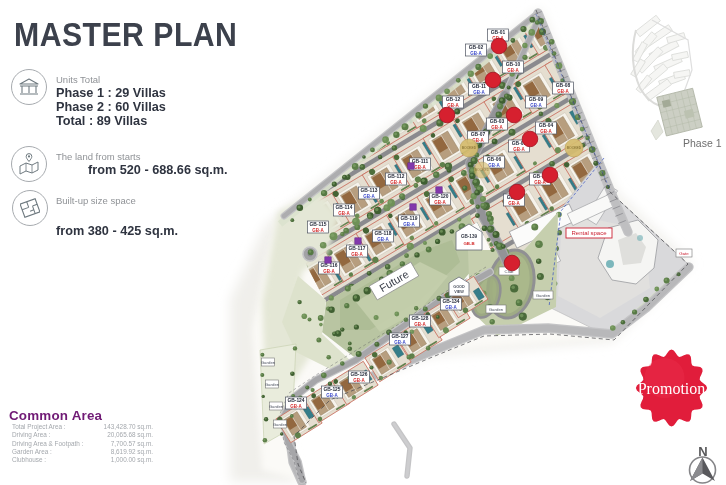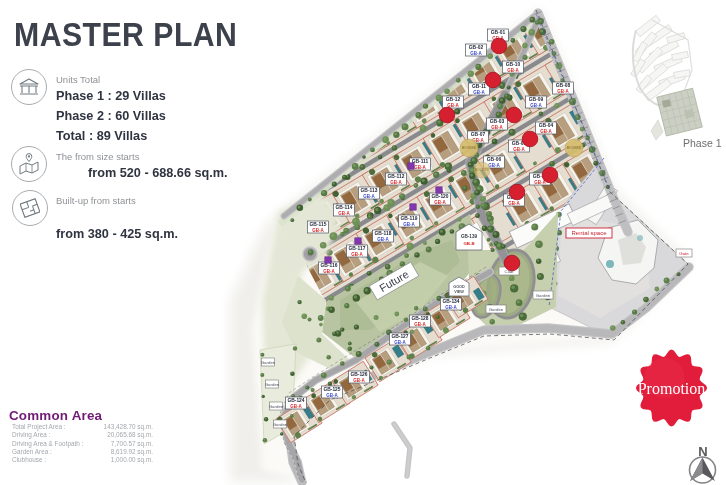--- a/index.html
+++ b/index.html
@@ -1,20 +1,20 @@
 <!DOCTYPE html>
 <html><head><meta charset="utf-8">
 <style>
 html,body{margin:0;padding:0;background:#ffffff;}
 body{width:726px;height:485px;position:relative;overflow:hidden;font-family:"Liberation Sans",sans-serif;}
 .abs{position:absolute;}
 .title{left:14px;top:17px;transform:scaleX(0.93);transform-origin:0 0;font-size:32.5px;font-weight:bold;letter-spacing:0.5px;color:#3c414c;}
 .ic{width:36px;height:36px;border:1.3px solid #a7abaf;border-radius:50%;box-sizing:border-box;}
 .g{color:#8f9296;font-size:9.5px;}
-.b{color:#2f3440;font-size:12.7px;font-weight:bold;line-height:20px;}
+.b{color:#2f3440;font-size:12.7px;font-weight:bold;line-height:14px;}
 .ca-t{color:#701a75;font-size:13.4px;font-weight:bold;letter-spacing:0.2px;}
 .car{color:#a4a8ad;font-size:6.4px;line-height:8.3px;width:141px;}
 .car span{float:right;}
 </style></head>
 <body>
 <div class="abs title">MASTER PLAN</div>
 
 <div class="abs" style="left:11px;top:69px;">
     <div class="ic"></div>
 <svg class="abs" style="left:7px;top:9px;" width="22" height="18" viewBox="0 0 22 18">
@@ -26,33 +26,33 @@
 
 <div class="abs" style="left:11px;top:146px;">
     <div class="ic"></div>
 <svg class="abs" style="left:7px;top:6px;" width="22" height="24" viewBox="0 0 22 24">
 <path d="M2 14 L8 11 L14 13 L20 10 L20 18 L14 21 L8 19 L2 22 Z" stroke="#6f7a80" stroke-width="1" fill="none" stroke-linejoin="round"></path>
 <path d="M8 11 L8 19 M14 13 L14 21" stroke="#6f7a80" stroke-width="0.8"></path>
 <path d="M11 9.5 C9 7 8.2 5.8 8.2 4.4 A2.8 2.8 0 1 1 13.8 4.4 C13.8 5.8 13 7 11 9.5 Z" stroke="#6f7a80" stroke-width="1" fill="#fff"></path>
 <circle cx="11" cy="4.4" r="1.1" fill="#6f7a80"></circle>
     </svg>
   </div>
-<div class="abs g" style="left:56px;top:151px;">The from size starts</div>
+<div class="abs g" style="left:56px;top:151px;">The land from starts</div>
 <div class="abs b" style="left:56px;top:163px;margin-left:32px;">from 520 - 688.66 sq.m.</div>
 
 <div class="abs" style="left:12px;top:190px;">
     <div class="ic"></div>
 <svg class="abs" style="left:8px;top:8px;" width="20" height="20" viewBox="0 0 20 20">
 <g transform="rotate(-20 10 10)">
 <rect x="2" y="3" width="16" height="14" fill="none" stroke="#6f7a80" stroke-width="1.1"></rect>
 <path d="M2 9 L9 9 M9 3 L9 9 M13 9 L18 9 M13 9 L13 17 M9 13 L13 13" stroke="#6f7a80" stroke-width="1"></path>
       </g>
     </svg>
   </div>
-<div class="abs g" style="left:56px;top:195px;">Built-up from starts</div>
+<div class="abs g" style="left:56px;top:195px;">Built-up size space</div>
 <div class="abs b" style="left:56px;top:224px;">from 380 - 425 sq.m.</div>
 
 <div class="abs ca-t" style="left:9px;top:408px;">Common Area</div>
 <div class="abs car" style="left:12px;top:423px;">
 Total Project Area :<span>143,428.70 sq.m.</span><br>
 Driving Area :<span>20,065.68 sq.m.</span><br>
 Driving Area &amp; Footpath :<span>7,700.57 sq.m.</span><br>
 Garden Area :<span>8,619.92 sq.m.</span><br>
 Clubhouse :<span>1,000.00 sq.m.</span>
 </div>

